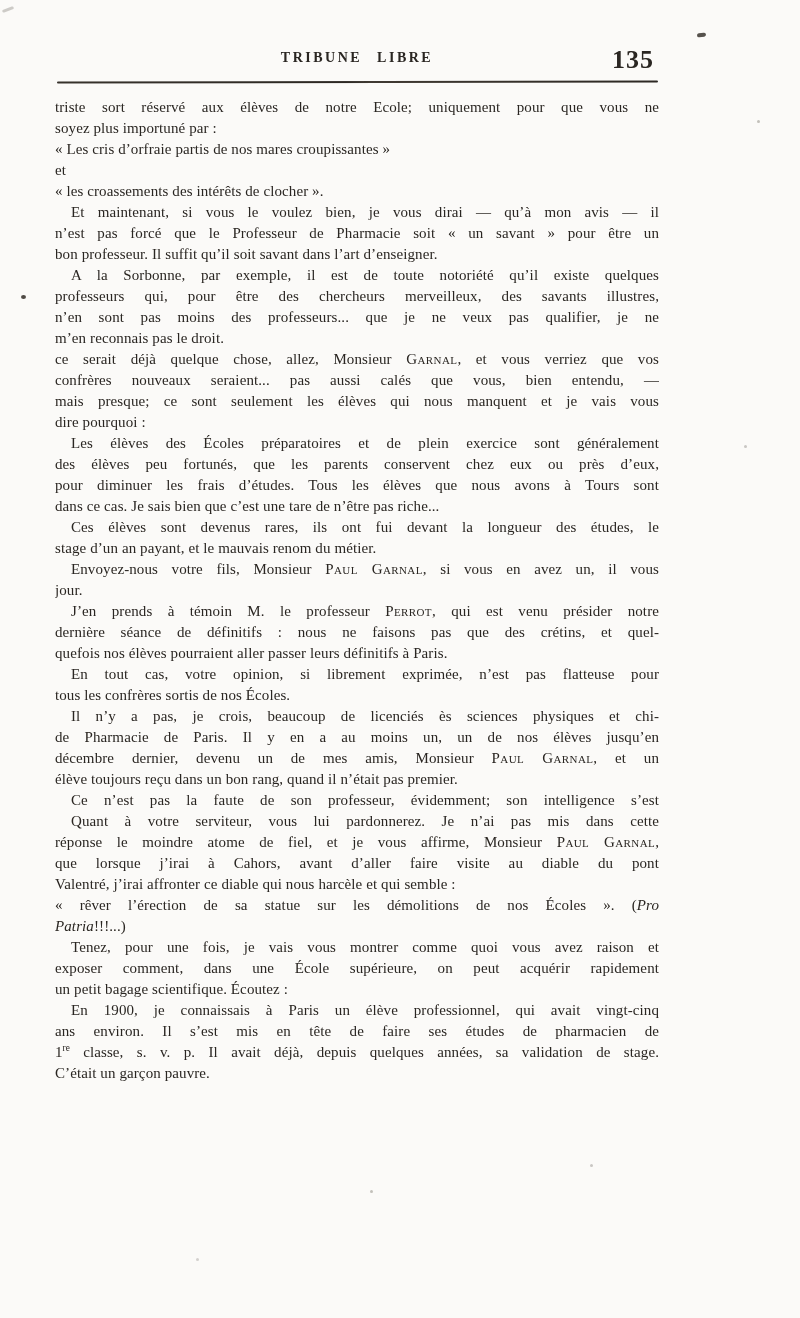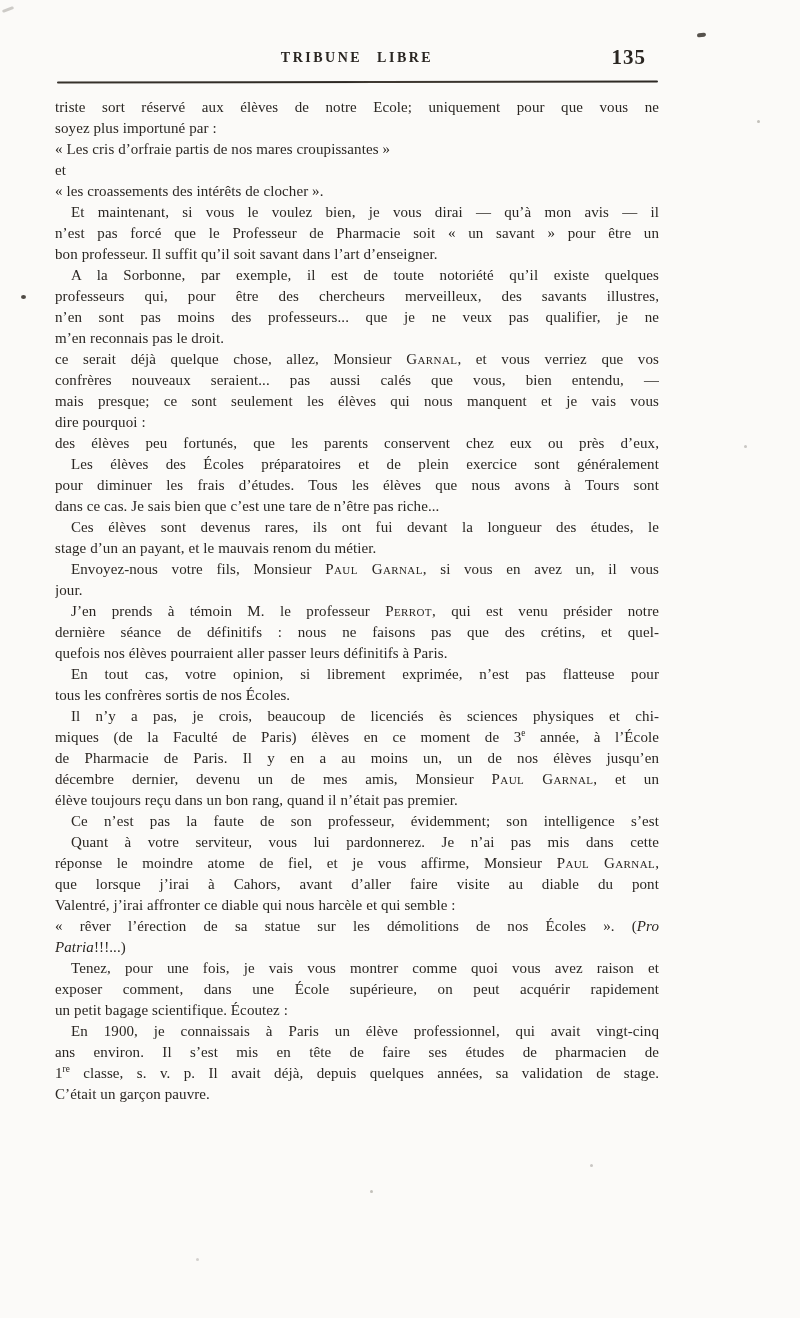--- a/index.html
+++ b/index.html
@@ -19,22 +19,22 @@
   #running-head{
     position:absolute;left:56px;top:45px;width:602px;height:26px;
   }
   #head-title{
     position:absolute;left:0;right:0;top:5px;
     text-align:center;
     font-size:14px;font-weight:bold;
     letter-spacing:2.5px;word-spacing:9px;
   }
   #page-number{
-    position:absolute;right:12px;top:0;
-    font-size:21px;font-weight:bold;letter-spacing:1px;
+    position:absolute;right:4px;top:0;
+    font-size:26px;font-weight:bold;letter-spacing:1px;
   }
   #head-rule{
     position:absolute;left:57px;top:81px;width:601px;height:2px;
     background:linear-gradient(90deg,#37322c 0%,#2c2823 48%,#403a33 52%,#2c2823 100%);
     transform:rotate(-0.08deg);
     border-radius:1px;
   }
   
   #text-block{
     position:absolute;left:55px;top:97px;width:604px;
@@ -97,22 +97,22 @@
         <div class="line">n’en sont pas moins des professeurs... que je ne veux pas qualifier, je ne</div>
         <div class="line last">m’en reconnais pas le droit.</div>
       </div>
       <div class="paragraph indent">
         <div class="line">ce serait déjà quelque chose, allez, Monsieur <span class="sc">Garnal</span>, et vous verriez que vos</div>
         <div class="line">confrères nouveaux seraient... pas aussi calés que vous, bien entendu, —</div>
         <div class="line">mais presque; ce sont seulement les élèves qui nous manquent et je vais vous</div>
         <div class="line last">dire pourquoi :</div>
       </div>
       <div class="paragraph indent">
+        <div class="line first">Les élèves des Écoles préparatoires et de plein exercice sont généralement</div>
         <div class="line">des élèves peu fortunés, que les parents conservent chez eux ou près d’eux,</div>
-        <div class="line first">Les élèves des Écoles préparatoires et de plein exercice sont généralement</div>
         <div class="line">pour diminuer les frais d’études. Tous les élèves que nous avons à Tours sont</div>
         <div class="line last">dans ce cas. Je sais bien que c’est une tare de n’être pas riche...</div>
       </div>
       <div class="paragraph indent">
         <div class="line first">Ces élèves sont devenus rares, ils ont fui devant la longueur des études, le</div>
         <div class="line last">stage d’un an payant, et le mauvais renom du métier.</div>
       </div>
       <div class="paragraph indent">
         <div class="line first">Envoyez-nous votre fils, Monsieur <span class="sc">Paul Garnal</span>, si vous en avez un, il vous</div>
         <div class="line last">jour.</div>
@@ -121,21 +121,20 @@
         <div class="line first">J’en prends à témoin M. le professeur <span class="sc">Perrot</span>, qui est venu présider notre</div>
         <div class="line">dernière séance de définitifs : nous ne faisons pas que des crétins, et quel-</div>
         <div class="line last">quefois nos élèves pourraient aller passer leurs définitifs à Paris.</div>
       </div>
       <div class="paragraph indent">
         <div class="line first">En tout cas, votre opinion, si librement exprimée, n’est pas flatteuse pour</div>
         <div class="line last">tous les confrères sortis de nos Écoles.</div>
       </div>
       <div class="paragraph indent">
         <div class="line first">Il n’y a pas, je crois, beaucoup de licenciés ès sciences physiques et chi-</div>
-        <div class="line">miques (de la Faculté de Paris) élèves en ce moment de 3<sup>e</sup> année, à l’École</div>
         <div class="line">de Pharmacie de Paris. Il y en a au moins un, un de nos élèves jusqu’en</div>
         <div class="line">décembre dernier, devenu un de mes amis, Monsieur <span class="sc">Paul Garnal</span>, et un</div>
         <div class="line last">élève toujours reçu dans un bon rang, quand il n’était pas premier.</div>
       </div>
       <div class="paragraph indent">
         <div class="line first">Ce n’est pas la faute de son professeur, évidemment; son intelligence s’est</div>
       </div>
       <div class="paragraph indent">
         <div class="line first">Quant à votre serviteur, vous lui pardonnerez. Je n’ai pas mis dans cette</div>
         <div class="line">réponse le moindre atome de fiel, et je vous affirme, Monsieur <span class="sc">Paul Garnal</span>,</div>

